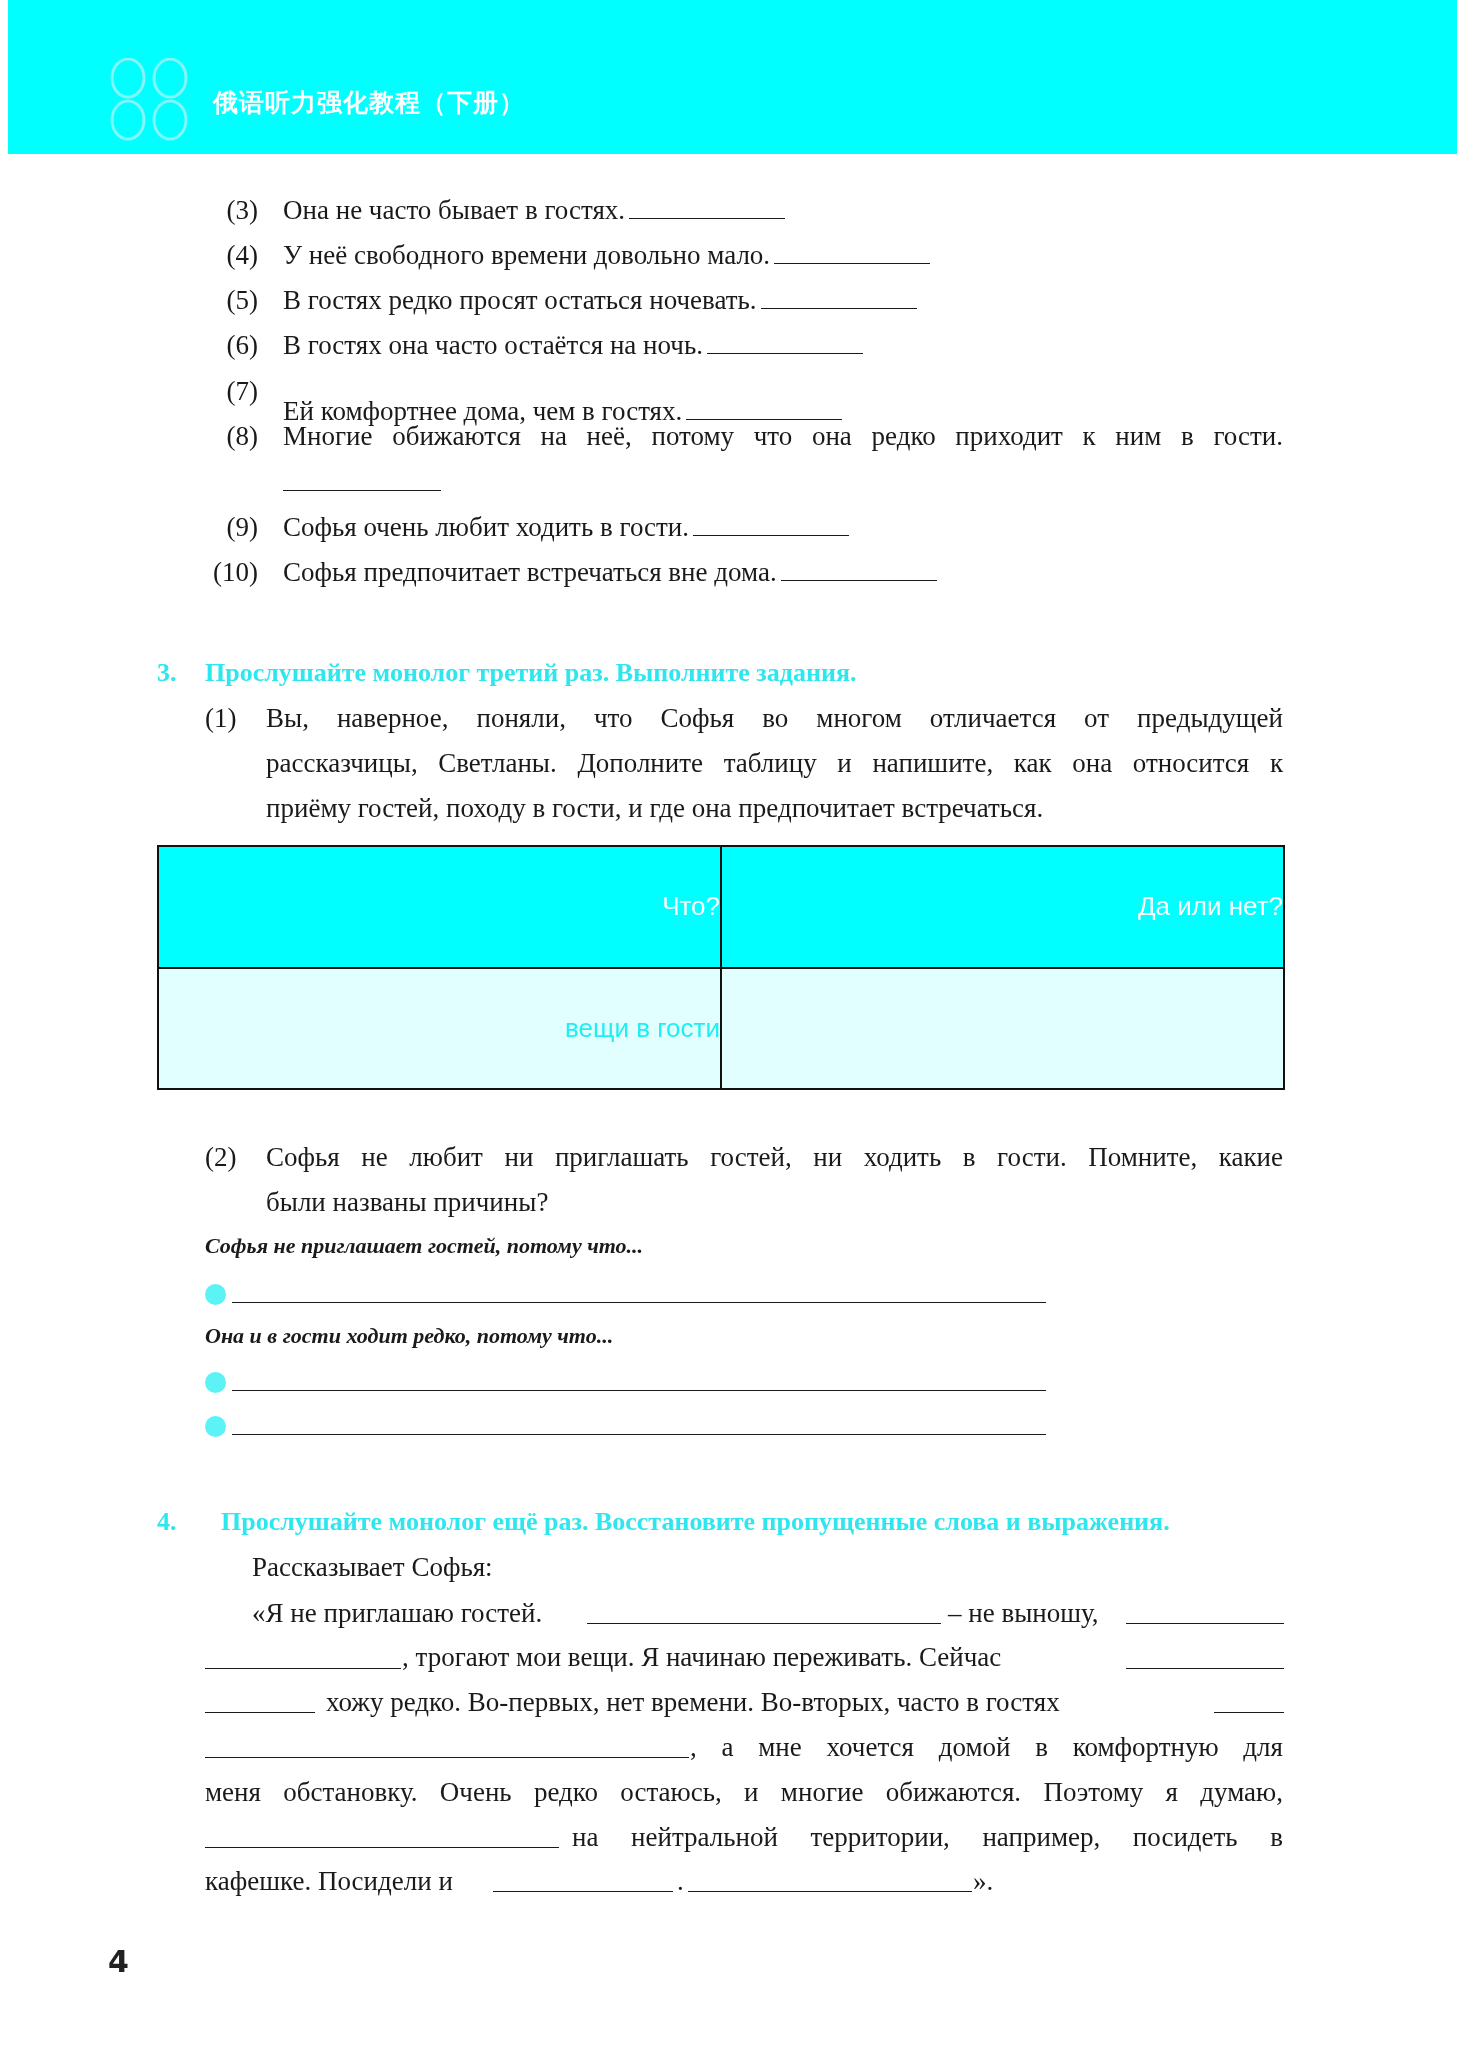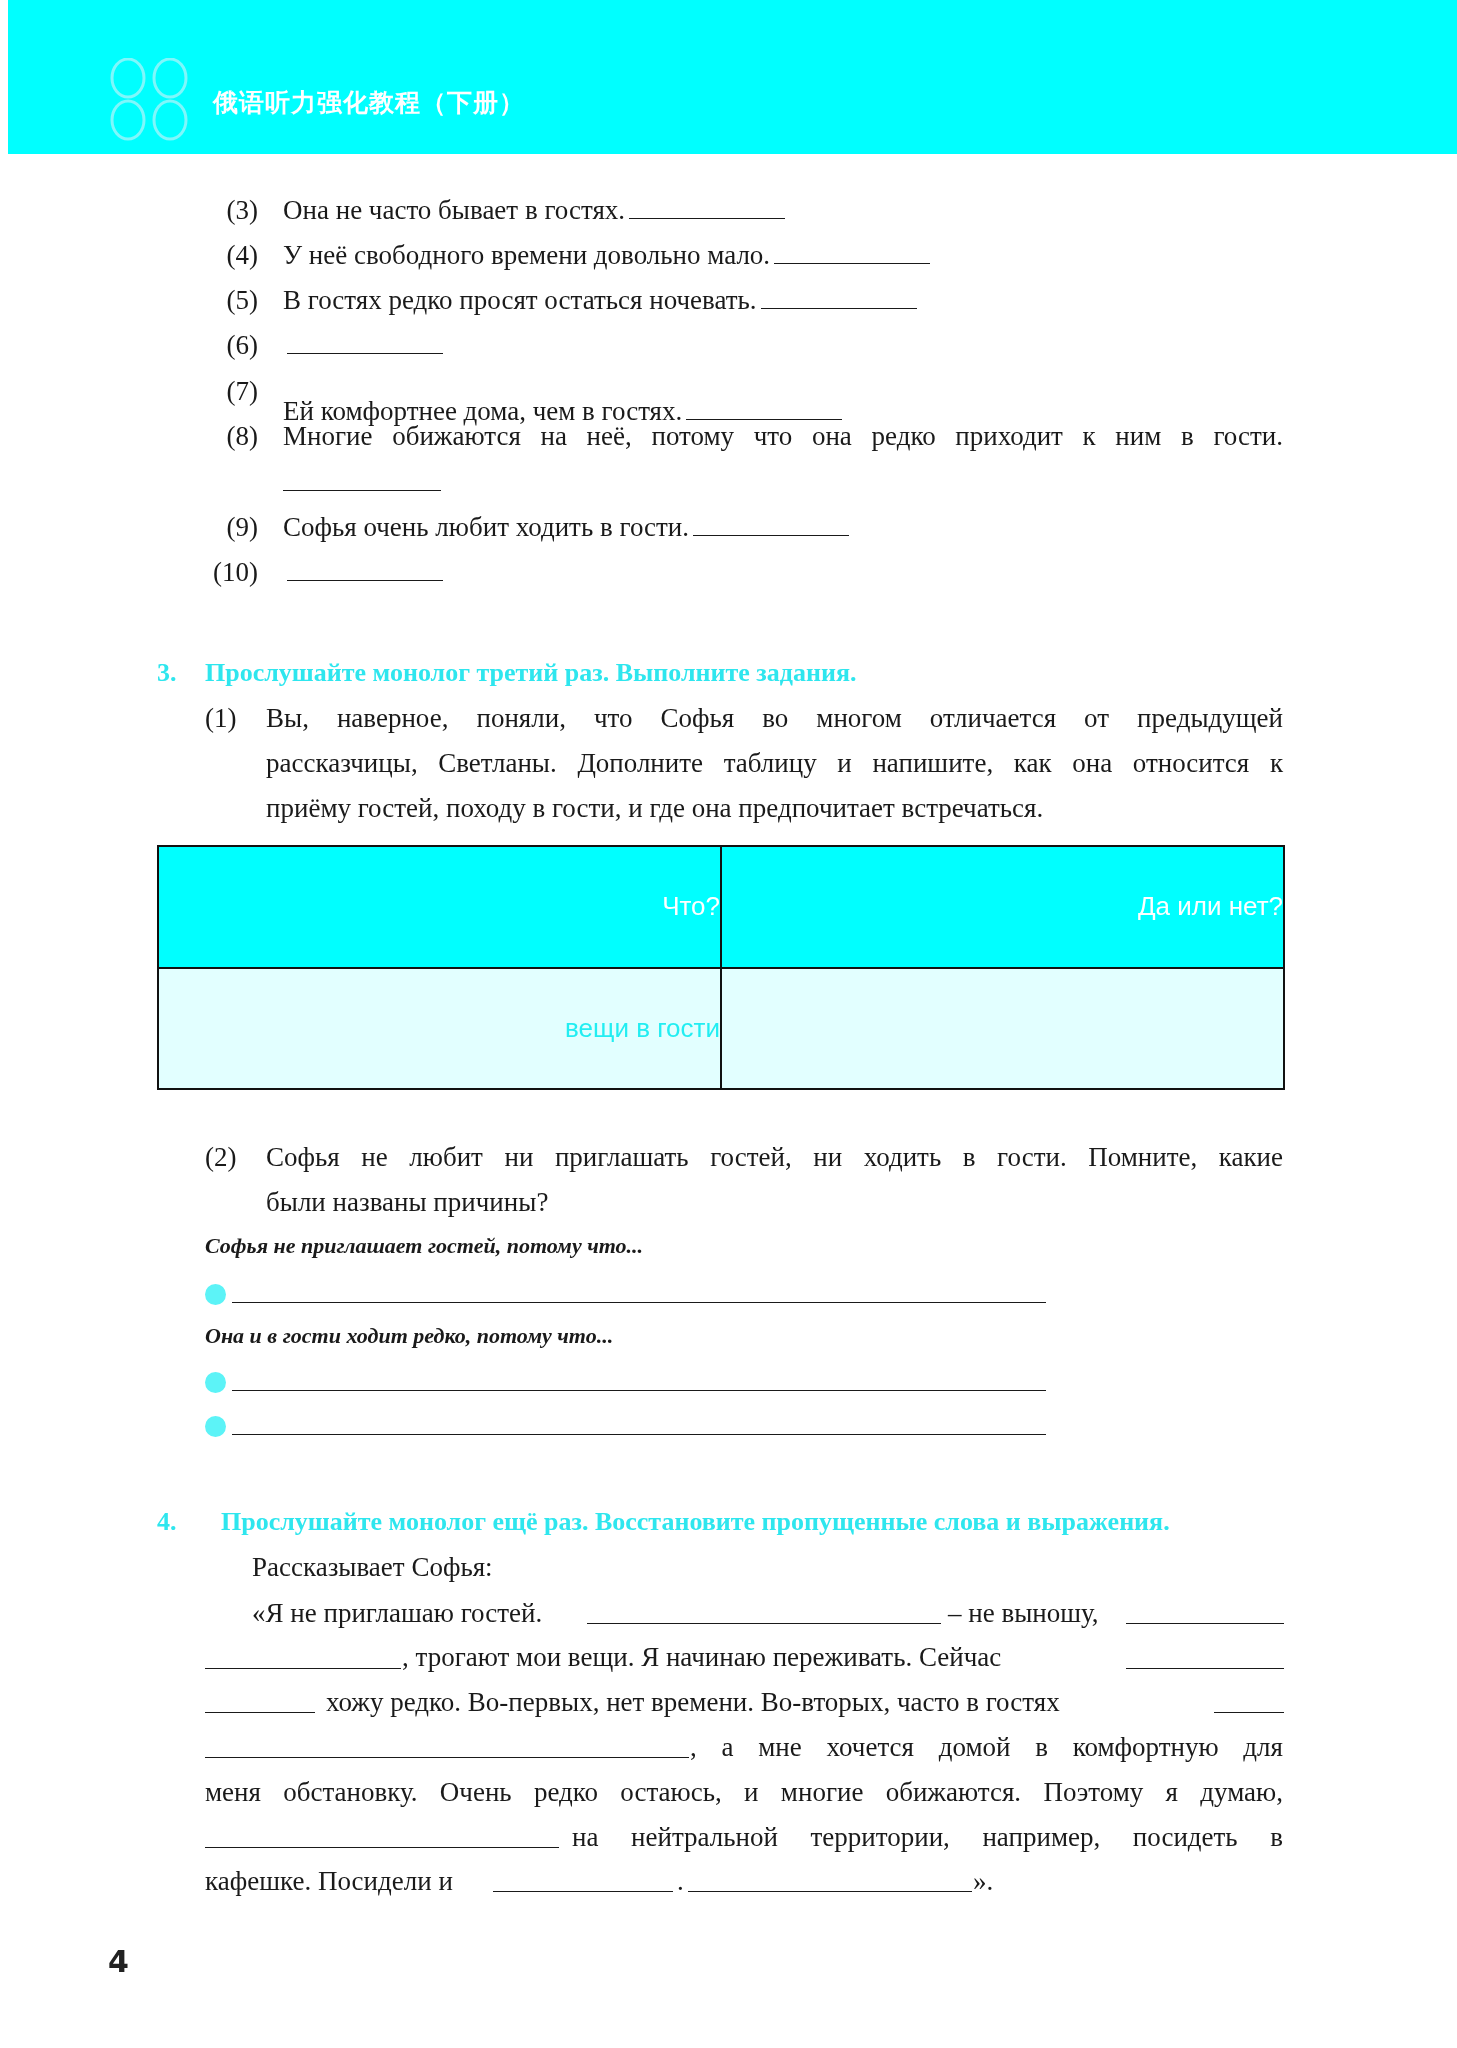--- a/index.html
+++ b/index.html
@@ -46,34 +46,34 @@
   <div class="num" style="left:198px;top:194px">(3)</div>
   <div class="abs txt" style="left:283px;top:194px"><span>Она не часто бывает в гостях.</span><span class="blank" style="width:156px"></span></div>
 
   <div class="num" style="left:198px;top:239px">(4)</div>
   <div class="abs txt" style="left:283px;top:239px"><span>У неё свободного времени довольно мало.</span><span class="blank" style="width:156px"></span></div>
 
   <div class="num" style="left:198px;top:284px">(5)</div>
   <div class="abs txt" style="left:283px;top:284px"><span>В гостях редко просят остаться ночевать.</span><span class="blank" style="width:156px"></span></div>
 
   <div class="num" style="left:198px;top:329px">(6)</div>
-  <div class="abs txt" style="left:283px;top:329px"><span class="blank" style="width:156px"></span></div>
+  <div class="abs txt" style="left:283px;top:329px"><span>В гостях она часто остаётся на ночь.</span><span class="blank" style="width:156px"></span></div>
 
   <div class="num" style="left:198px;top:375px">(7)</div>
   <div class="abs txt" style="left:283px;top:395px"><span>Ей комфортнее дома, чем в гостях.</span><span class="blank" style="width:156px"></span></div>
 
   <div class="num" style="left:198px;top:420px">(8)</div>
   <div class="justify" style="left:283px;top:420px;width:1000px">Многие обижаются на неё, потому что она редко приходит к ним в гости.</div>
   <div class="line" style="left:283px;top:490px;width:158px"></div>
 
   <div class="num" style="left:198px;top:511px">(9)</div>
   <div class="abs txt" style="left:283px;top:511px"><span>Софья очень любит ходить в гости.</span><span class="blank" style="width:156px"></span></div>
 
   <div class="num" style="left:198px;top:556px">(10)</div>
-  <div class="abs txt" style="left:283px;top:556px"><span class="blank" style="width:156px"></span></div>
+  <div class="abs txt" style="left:283px;top:556px"><span>Софья предпочитает встречаться вне дома.</span><span class="blank" style="width:156px"></span></div>
 </div>
 
 <div class="abs heading" style="left:157px;top:657px">3.</div>
 <div class="abs heading" style="left:205px;top:657px">Прослушайте монолог третий раз. Выполните задания.</div>
 
 <div class="abs txt" style="left:205px;top:702px">(1)</div>
 <div class="justify" style="left:266px;top:702px;width:1017px">Вы, наверное, поняли, что Софья во многом отличается от предыдущей</div>
 <div class="justify" style="left:266px;top:747px;width:1017px">рассказчицы, Светланы. Дополните таблицу и напишите, как она относится к</div>
 <div class="abs txt" style="left:266px;top:792px">приёму гостей, походу в гости, и где она предпочитает встречаться.</div>
 

